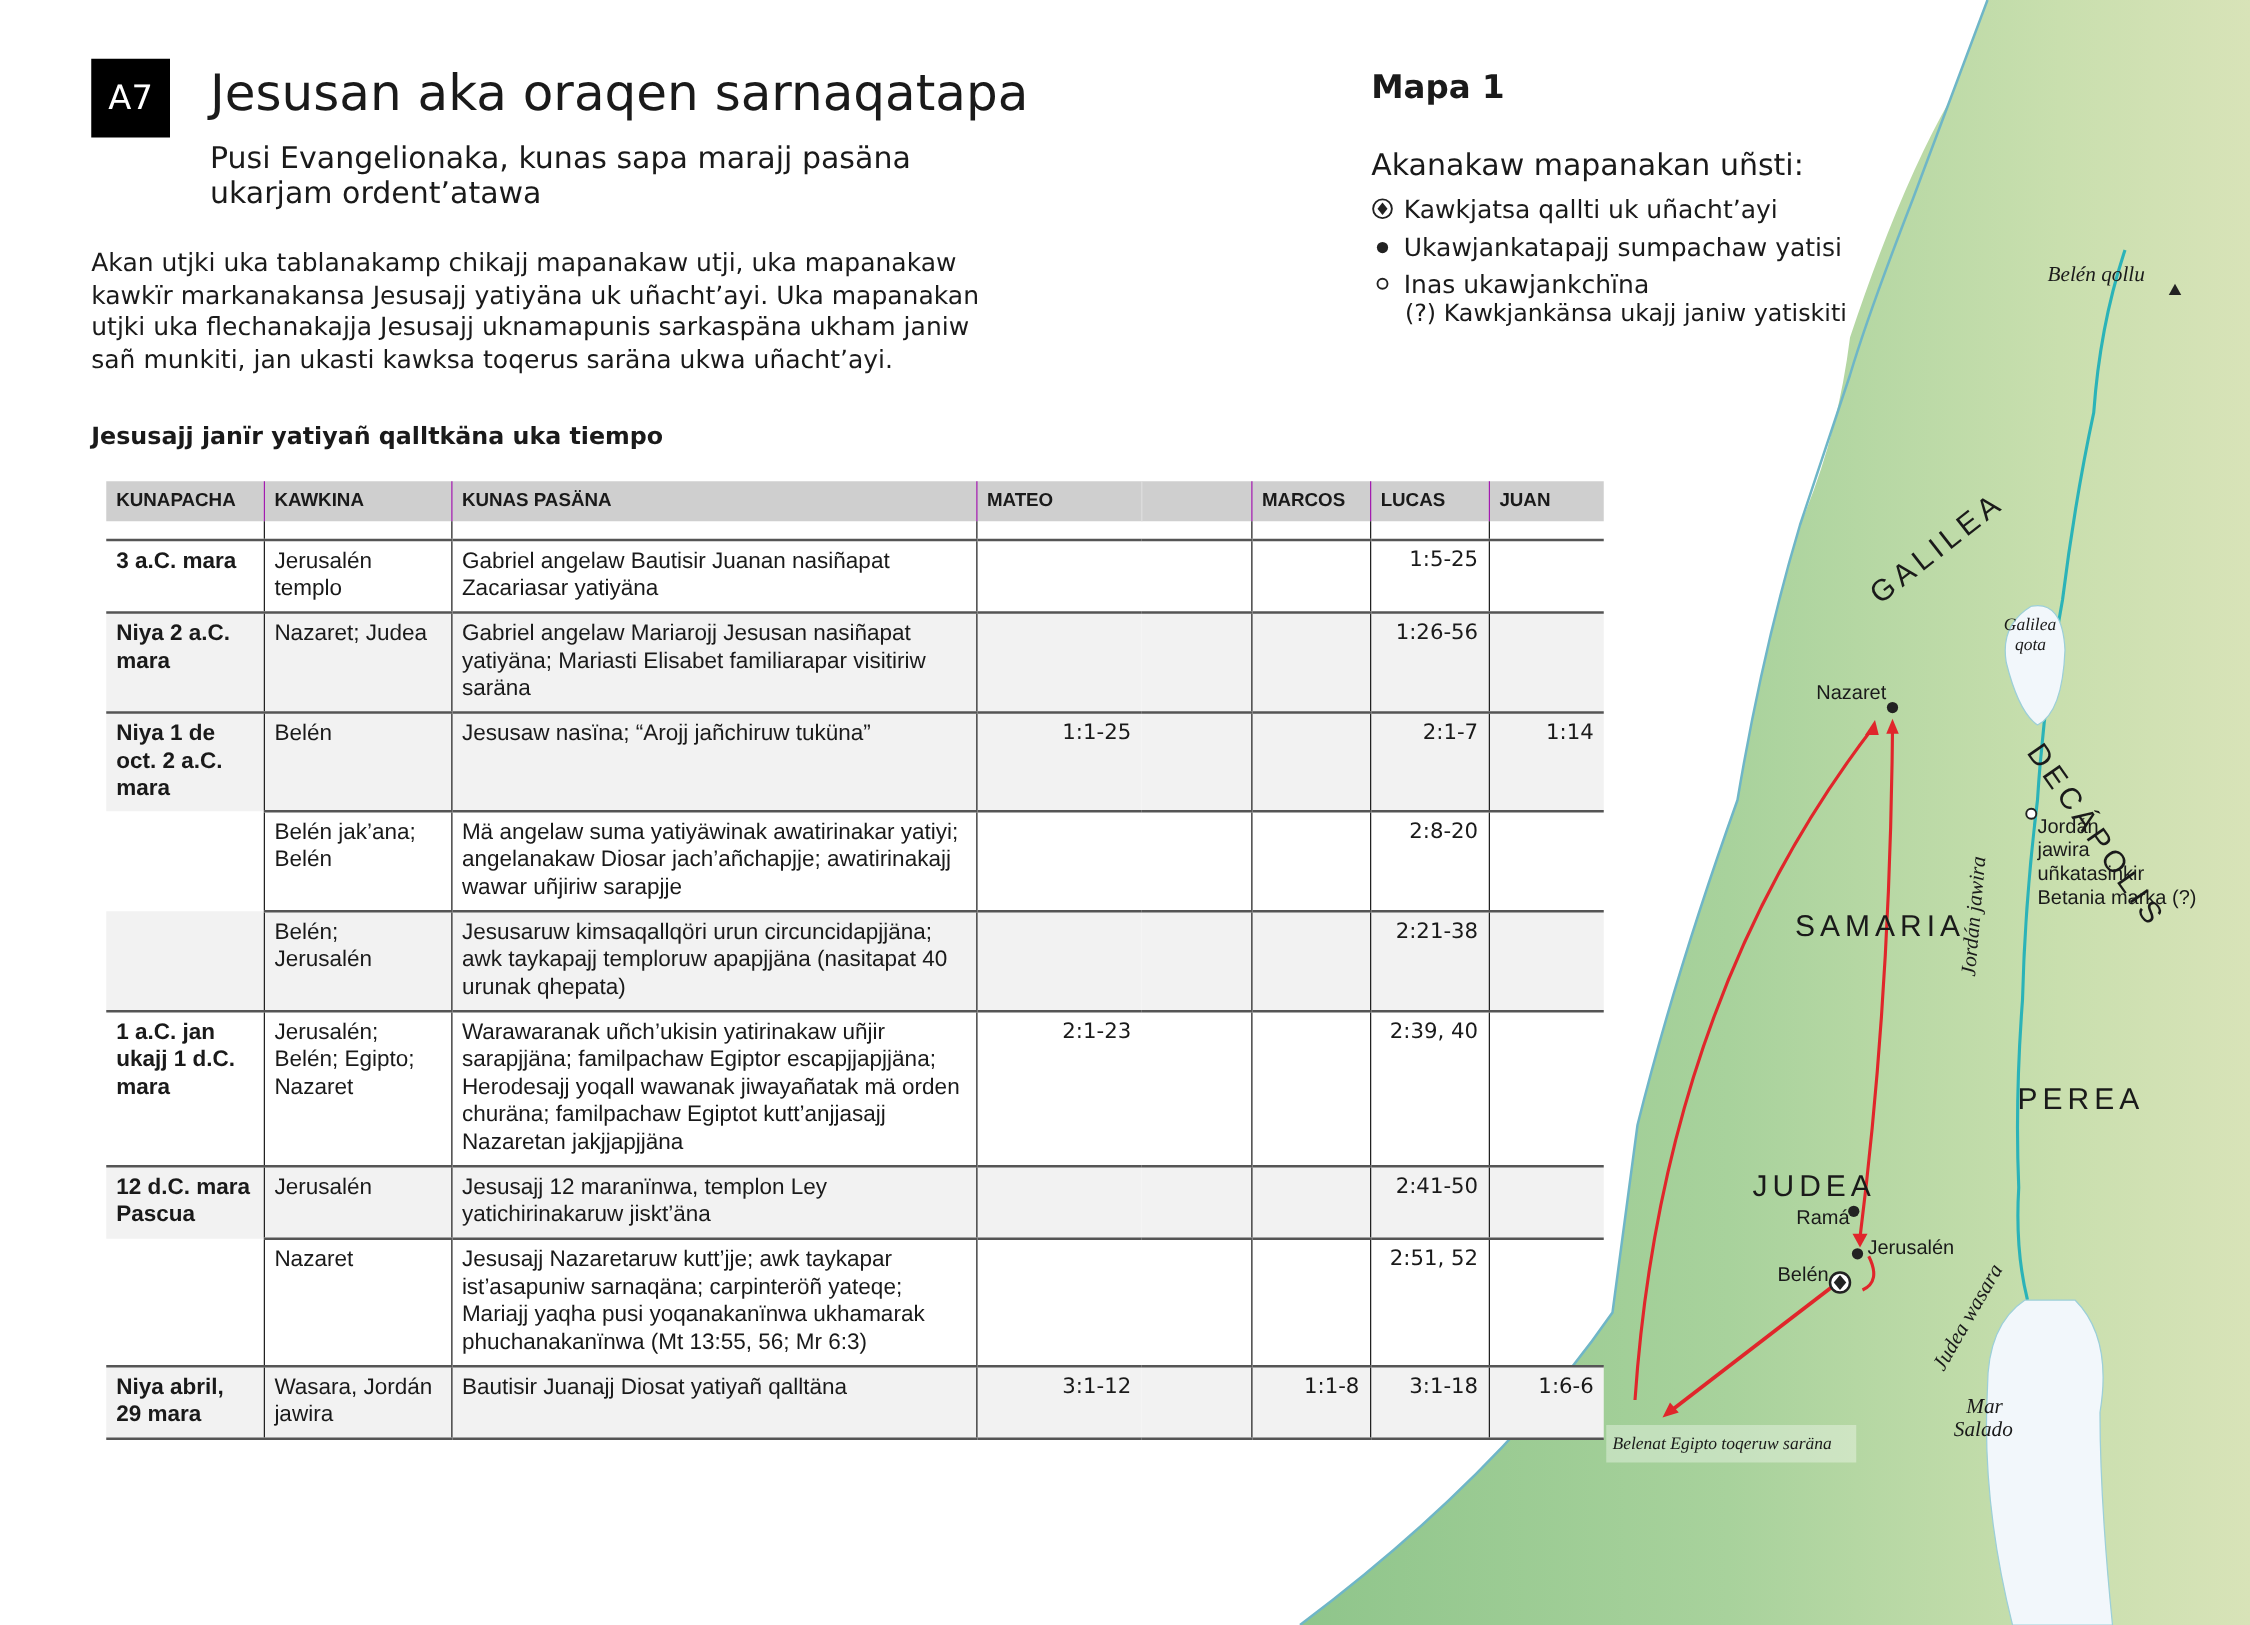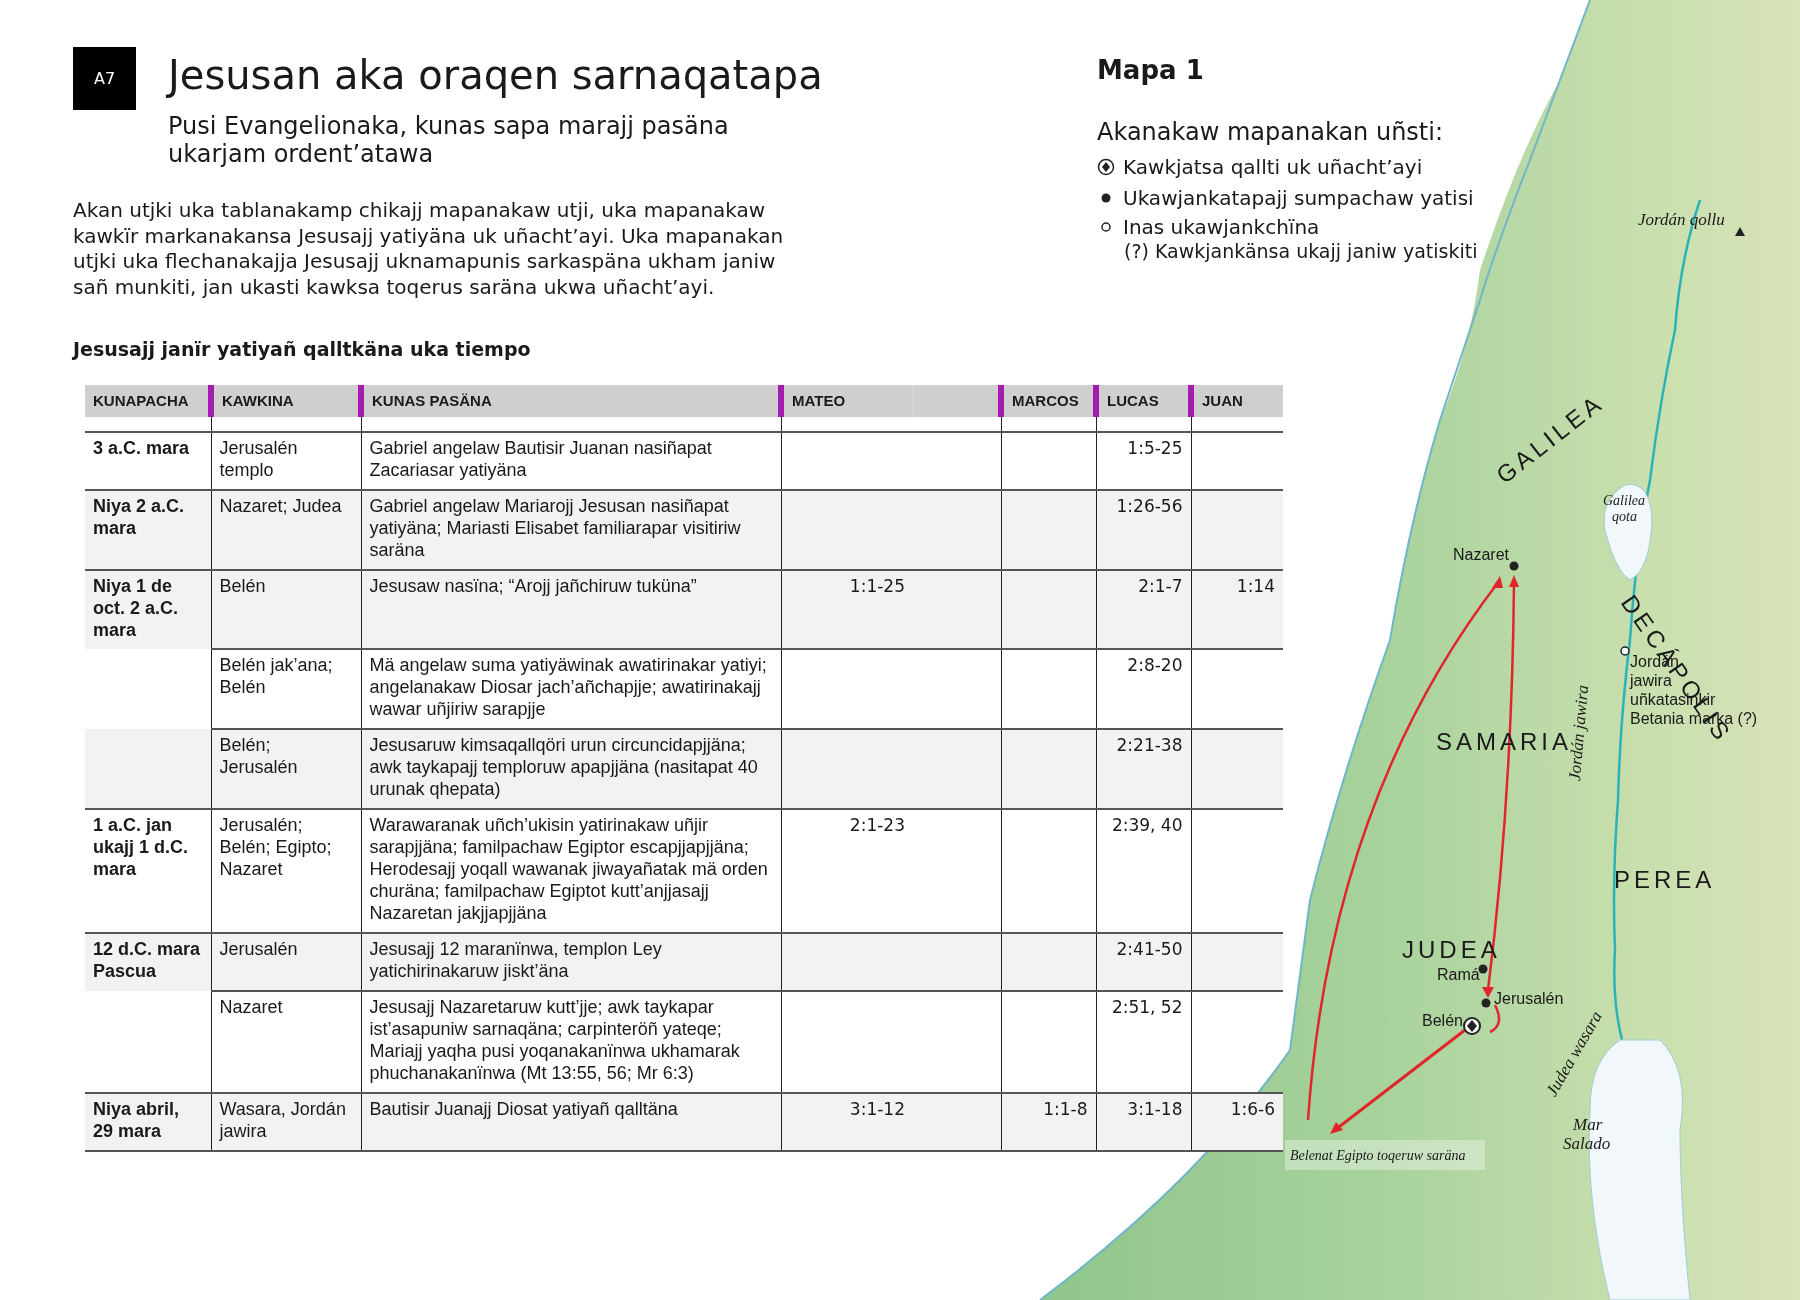--- a/index.html
+++ b/index.html
@@ -1,28 +1,28 @@
 <!DOCTYPE html>
 <html><head>
 <meta charset="utf-8">
 <style>
   html, body { margin:0; padding:0; }
   body { width:1800px; height:1300px; position:relative; overflow:hidden; background:#ffffff;
          font-family:"DejaVu Sans", sans-serif; color:#1a1a1a; }
   .badge { position:absolute; left:73px; top:47px; width:63px; height:63px; background:#000; color:#fff;
-           font-size:16px; display:flex; align-items:center; justify-content:center; }
+           font-size:27px; display:flex; align-items:center; justify-content:center; }
   .title { position:absolute; left:168px; top:52px; font-size:40px; font-weight:normal; margin:0; }
   .subtitle { position:absolute; left:168px; top:112px; width:660px; font-size:24px; line-height:28px; margin:0; }
   .intro { position:absolute; left:73px; top:198px; width:740px; font-size:20px; line-height:25.5px; margin:0; }
   .table-title { position:absolute; left:73px; top:338px; font-size:19px; font-weight:bold; margin:0; }
 
   table.events { position:absolute; left:73px; top:385px; width:1198px; border-collapse:collapse;
                  font-family:"Liberation Sans", sans-serif; font-size:18px; line-height:22px;margin-left:12px; }
   table.events th { background:#cfcfcf; text-align:left; font-weight:bold; font-size:15px; height:32px;
-                    padding:0 8px; border-left:6px solid #a21caf; }
+                    padding:0 8px; border-left:1px solid #a21caf; }
   table.events th:first-child { border-left:none; }
   table.events tr.spacer td { height:14px; padding:0; border-left:1px solid #222; border-bottom:2px solid #555; }
   table.events tr.spacer td:first-child { border-left:none; }
   table.events td { vertical-align:top; padding:4px 8px 8px 8px; border-left:1px solid #222; border-bottom:2px solid #555; }
   table.events td:first-child { border-left:none; }
   table.events td.date { font-weight:bold; }
   table.events td.ref { font-family:"DejaVu Sans", sans-serif; font-size:17px;text-align:right; }
   table.events tr.alt td { background:#f2f2f2; }
   table.events td.noline { border-bottom:none; }
 
@@ -235,21 +235,21 @@
 <div class="legend-item" style="top:215px">
   <span class="sym">
       <svg width="18" height="18">
         <circle cx="9" cy="9" r="4" fill="#fff" stroke="#222" stroke-width="1.5"></circle>
       </svg>
     </span>
   <span>Inas ukawjankchïna</span>
 </div>
 <div class="legend-note">(?) Kawkjankänsa ukajj janiw yatiskiti</div>
 
-<div class="lbl ital" style="left:1638px; top:210px">Jordán qollu</div>
+<div class="lbl ital" style="left:1638px; top:210px">Belén qollu</div>
 <div class="lbl region" style="left:1486px; top:425px; transform:rotate(-38deg)">GALILEA</div>
 <div class="lbl ital" style="left:1603px; top:493px; font-size:14px">Galilea</div>
 <div class="lbl ital" style="left:1612px; top:509px; font-size:14px">qota</div>
 <div class="lbl region" style="left:1638px; top:590px; transform:rotate(55deg); transform-origin:left top">DECÁPOLIS</div>
 <div class="lbl city" style="left:1453px; top:546px">Nazaret</div>
 <div class="lbl city" style="left:1630px; top:653px">Jordán</div>
 <div class="lbl city" style="left:1630px; top:672px">jawira</div>
 <div class="lbl city" style="left:1630px; top:691px">uñkatasinkir</div>
 <div class="lbl city" style="left:1630px; top:710px">Betania marka (?)</div>
 <div class="lbl region" style="left:1436px; top:728px">SAMARIA</div>

